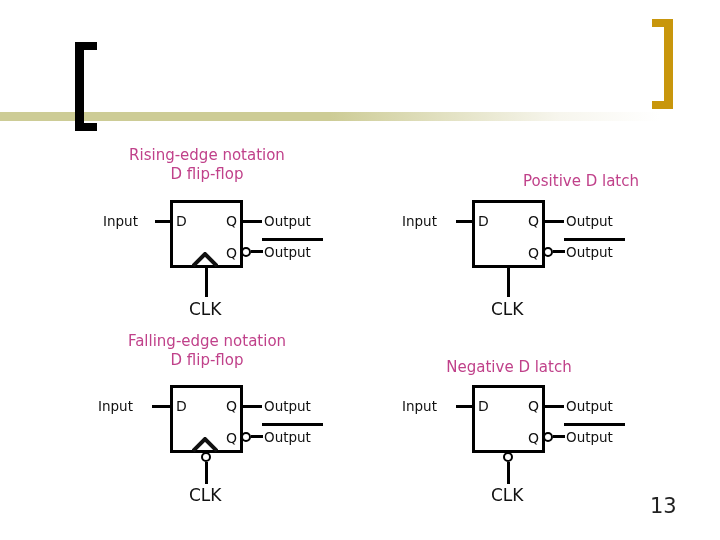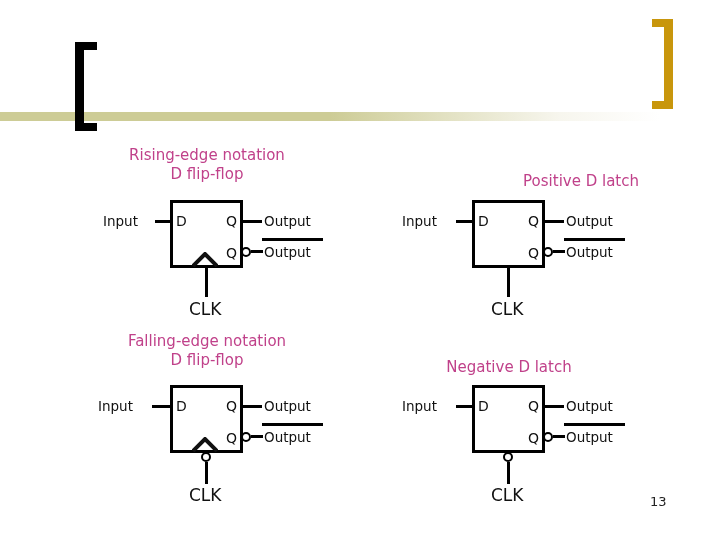--- a/index.html
+++ b/index.html
@@ -128,21 +128,21 @@
   .overbar {
     position: absolute;
     height: 3px;
     background: #000000;
   }
 
   .pagenum {
     position: absolute;
     left: 650px; top: 494px;
     font-family: "DejaVu Sans", sans-serif;
-    font-size: 13px;
+    font-size: 21px;
     color: #222222;
   }
 </style>
 </head>
 <body>
 
 <div class="slide">
 
   <div class="title-band"></div>
   <div class="bracket-left"></div>

